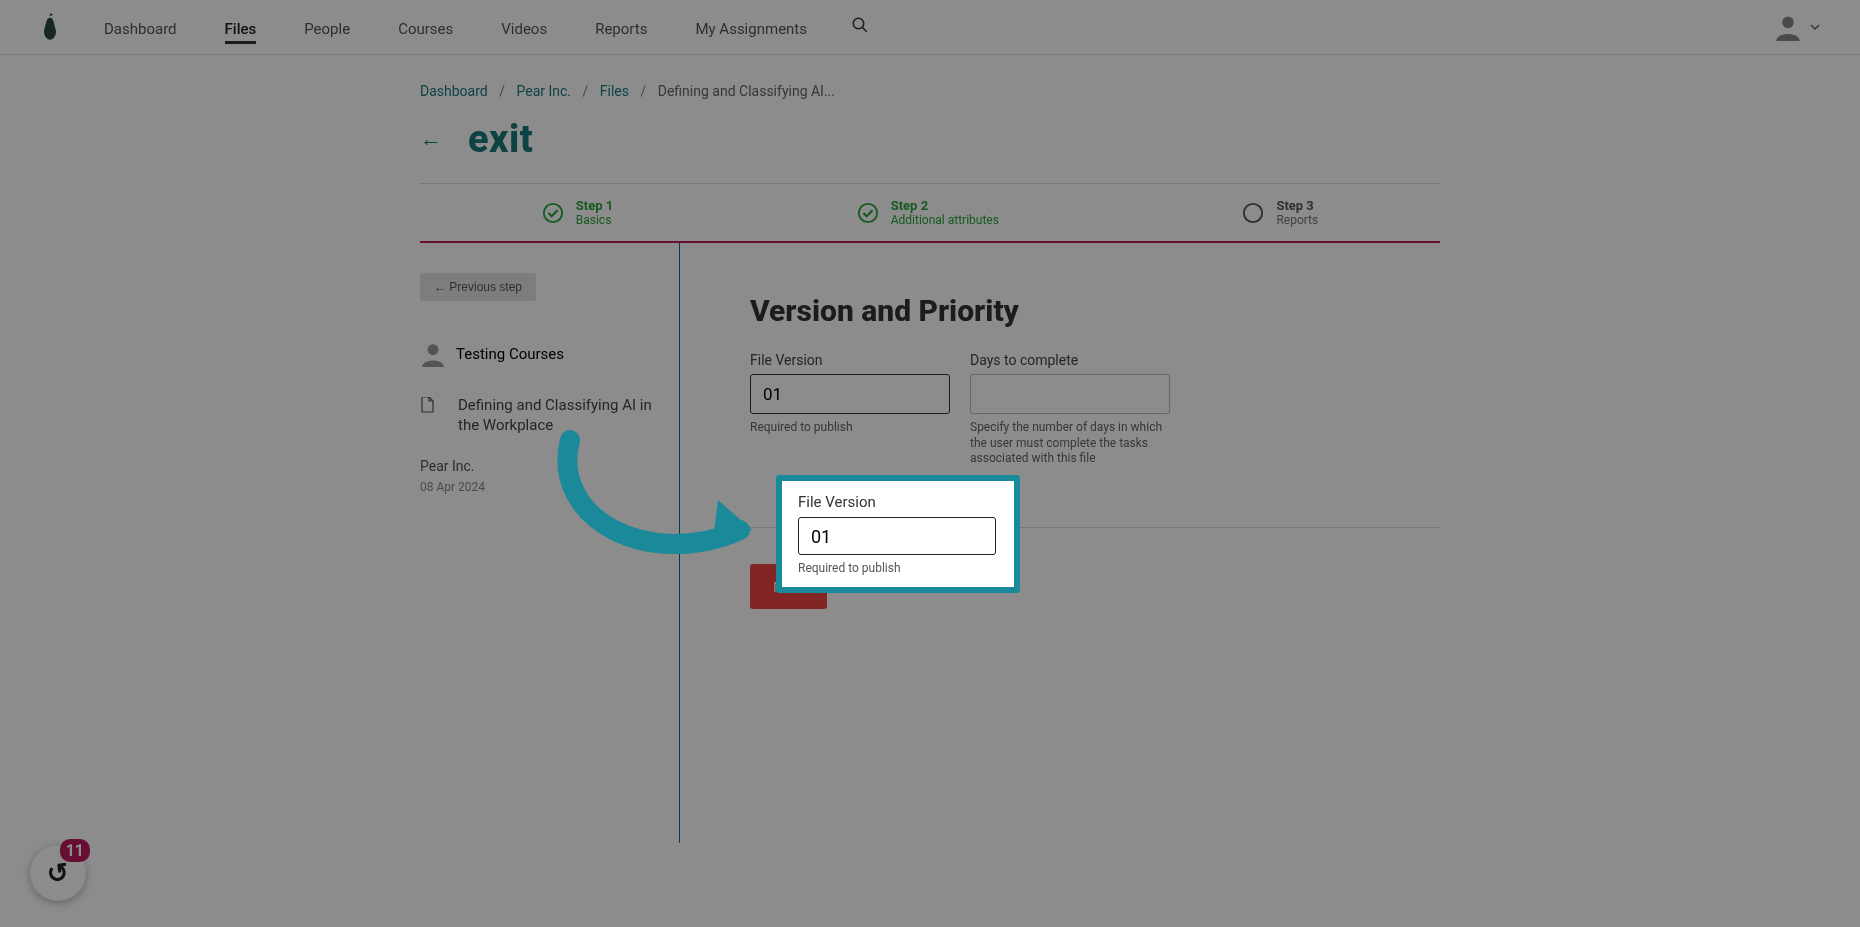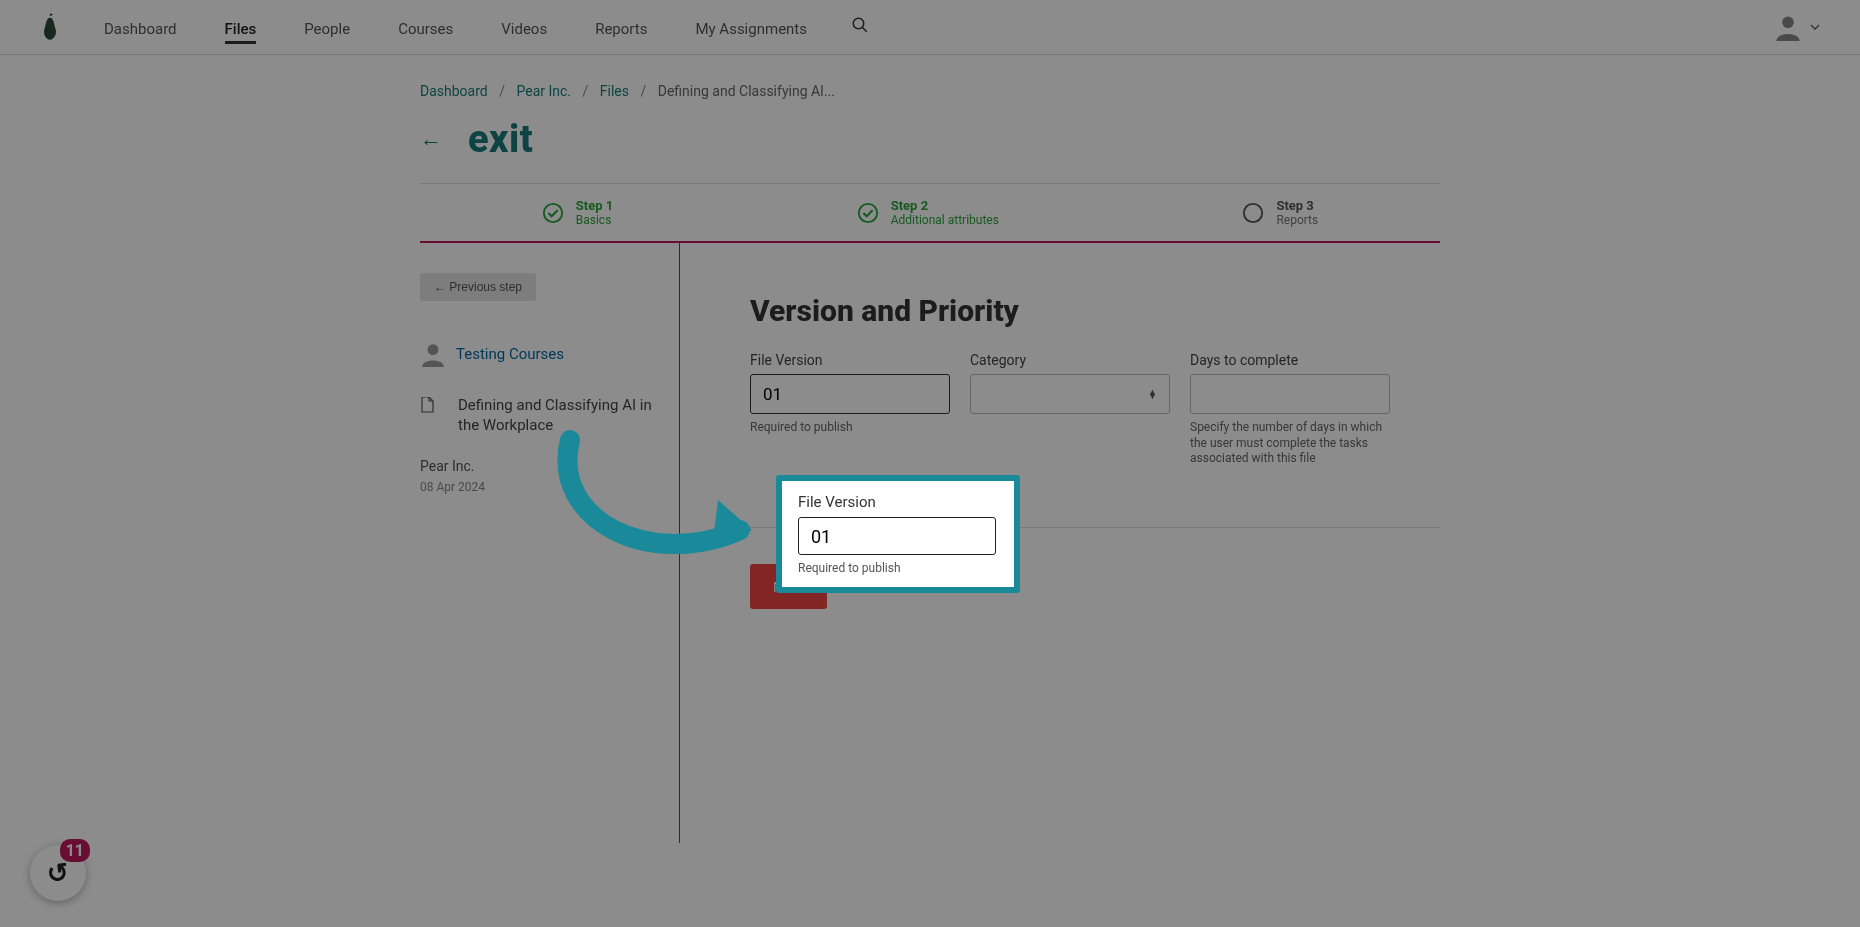--- a/index.html
+++ b/index.html
@@ -196,21 +196,21 @@
       gap: 10px;
       margin-top: 40px;
     }
     .author-avatar {
       width: 26px;
       height: 26px;
       fill: #999;
     }
     .author-name {
       font-size: 15px;
-      color: #0369a1;
+      color: #000000;
     }
     .file-title-row {
       display: flex;
       align-items: flex-start;
       gap: 24px;
       margin-top: 28px;
     }
     .file-icon-svg {
       width: 14px;
       height: 16px;
@@ -491,29 +491,20 @@
 
     <div class="right-col">
       <h2 class="section-title">Version and Priority</h2>
 
       <div class="fields-row">
         <div class="field">
           <label class="field-label">File Version</label>
           <input type="text" value="01" style="">
           <div class="field-help">Required to publish</div>
         </div>
-        <div class="field">
-          <label class="field-label">Category</label>
-          <div class="select-box">
-            <div class="select-arrows">
-              <span>▲</span>
-                <span>▼</span>
-            </div>
-          </div>
-        </div>
         <div class="field days">
           <label class="field-label">Days to complete</label>
           <input type="text" value="" style="">
           <div class="field-help">Specify the number of days in which the user must complete the tasks associated with this file</div>
         </div>
       </div>
 
       <hr class="hr-section">
       <button class="next-btn">Next</button>
     </div>

